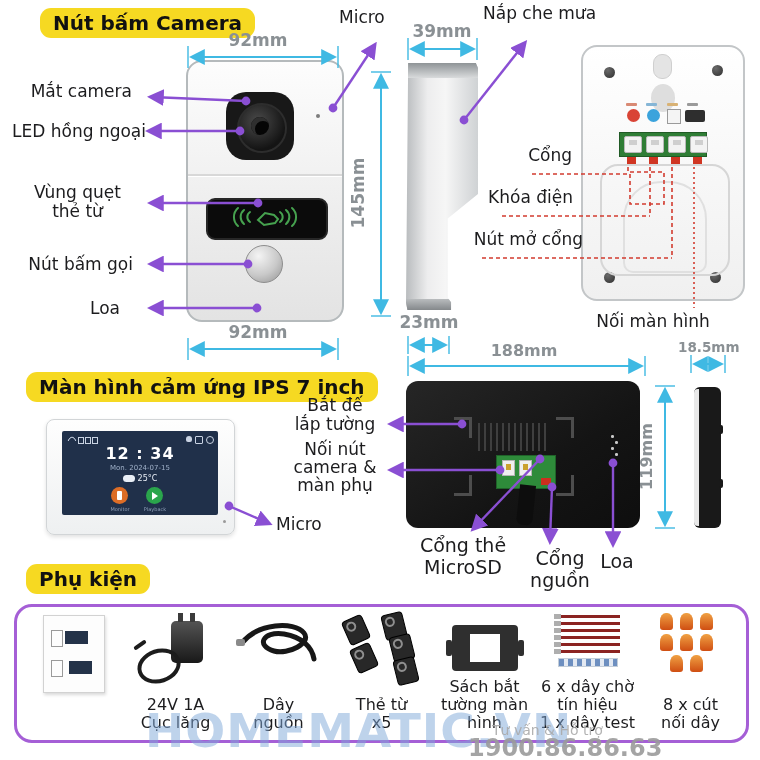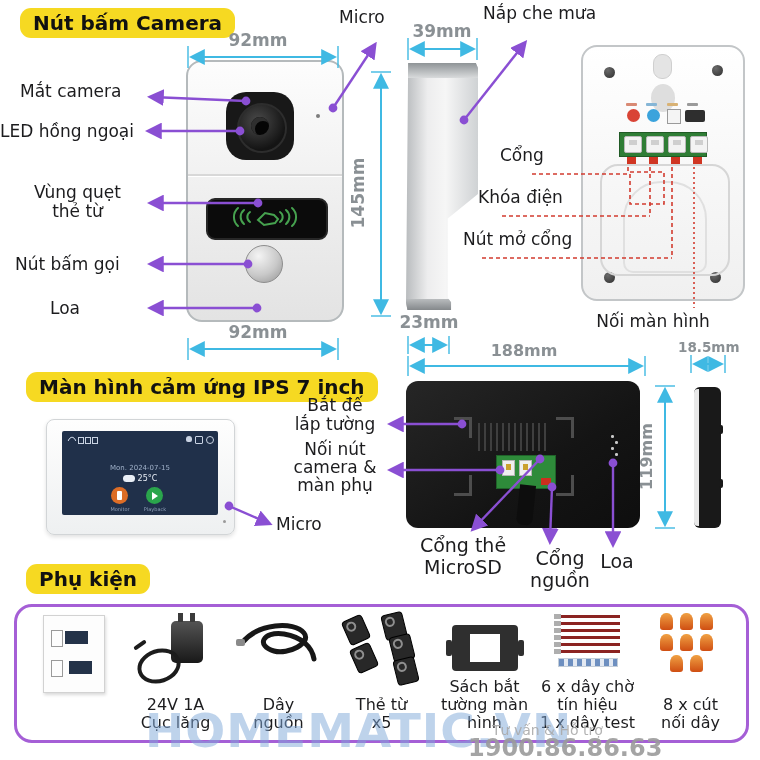--- a/index.html
+++ b/index.html
@@ -2,21 +2,21 @@
 <html><head>
 <meta charset="utf-8">
 <style>
   html,body{margin:0;padding:0;background:#fff}
   #stage{position:relative;width:760px;height:760px;background:#ffffff;overflow:hidden;
          font-family:"DejaVu Sans","Liberation Sans",sans-serif;color:#1c1c1e}
   .abs{position:absolute}
   .pill{background:#f6d922;border-radius:11px;padding:3px 13px;font-size:20px;font-weight:700;color:#111;white-space:nowrap}
   .lbl{font-size:17px;line-height:1.14;white-space:pre-line}
   .ctr{text-align:center}
-  .rgt{text-align:left}
+  .rgt{text-align:right}
   .dim{color:#8a9094;font-weight:600;font-size:17px;text-align:center;white-space:nowrap}
   .vdim{transform:rotate(-90deg);transform-origin:center}
   
   #camFront{left:186px;top:60px;width:154px;height:258px;border:2px solid #b5babc;border-radius:16px;
             background:linear-gradient(180deg,#fdfdfd,#ededed 60%,#e3e3e3)}
   #camModule{position:absolute;left:38px;top:30px;width:68px;height:68px;background:#181818;border-radius:20px}
   #lensOuter{position:absolute;left:11px;top:11px;width:46px;height:46px;border-radius:50%;
              background:radial-gradient(circle at 40% 35%,#4a4a4a,#141414 70%);border:2px solid #2d2d2d}
   #lensInner{position:absolute;left:12px;top:12px;width:18px;height:18px;border-radius:50%;background:#050505;box-shadow:3px 3px 0 1px #2f2f2f inset}
   #micDot{position:absolute;left:128px;top:52px;width:4px;height:4px;border-radius:50%;background:#7d7d7d}
@@ -188,20 +188,21 @@
 
   <div id="monFront" class="abs">
     <div id="monScreen">
       <div id="wifiIc"></div>
       <div class="stL" style="left:16px"></div>
       <div class="stL" style="left:23px"></div>
       <div class="stL" style="left:30px"></div>
       <div id="bellIc"></div>
       <div id="doorIc"></div>
       <div id="gearIc"></div>
+      <div id="scrTime">12 : 34</div>
       <div id="scrDate">Mon. 2024-07-15</div>
       <div id="scrWeather"><span id="cloudIc"></span><span>25°C</span></div>
       <div class="scrBtn" style="left:49px;background:#dd6d26">
           <div id="monitorGlyph"></div>
         </div>
       <div class="scrBtn" style="left:84px;background:#2aa54c">
           <div id="playTri"></div>
         </div>
       <div class="scrBtnLbl" style="left:38px">Monitor</div>
       <div class="scrBtnLbl" style="left:73px">Playback</div>
@@ -335,21 +336,21 @@
         <line x1="628" y1="167" x2="628" y2="174"></line>
       <line x1="502" y1="216" x2="650" y2="216"></line>
         <line x1="650" y1="167" x2="650" y2="216"></line>
       <line x1="482" y1="258" x2="672" y2="258"></line>
         <line x1="672" y1="167" x2="672" y2="258"></line>
       <line x1="694" y1="167" x2="694" y2="308" stroke-dasharray="2 3"></line>
       <rect x="630" y="172" width="34" height="32"></rect>
     </g>
   </svg>
 
-  <div class="abs pill" style="left:20px;top:8px">Nút bấm Camera</div>
+  <div class="abs pill" style="left:40px;top:8px">Nút bấm Camera</div>
   <div class="abs lbl" style="left:339px;top:8px">Micro</div>
   <div class="abs lbl" style="left:483px;top:4px">Nắp che mưa</div>
 
   <div class="abs dim" style="left:226px;top:30px;width:64px">92mm</div>
   <div class="abs dim" style="left:226px;top:322px;width:64px">92mm</div>
   <div class="abs dim vdim" style="left:320px;top:183px;width:76px">145mm</div>
   <div class="abs dim" style="left:406px;top:21px;width:72px">39mm</div>
   <div class="abs dim" style="left:394px;top:312px;width:70px">23mm</div>
 
   <div class="abs lbl rgt" style="left:20px;top:82px;width:112px">Mắt camera</div>

